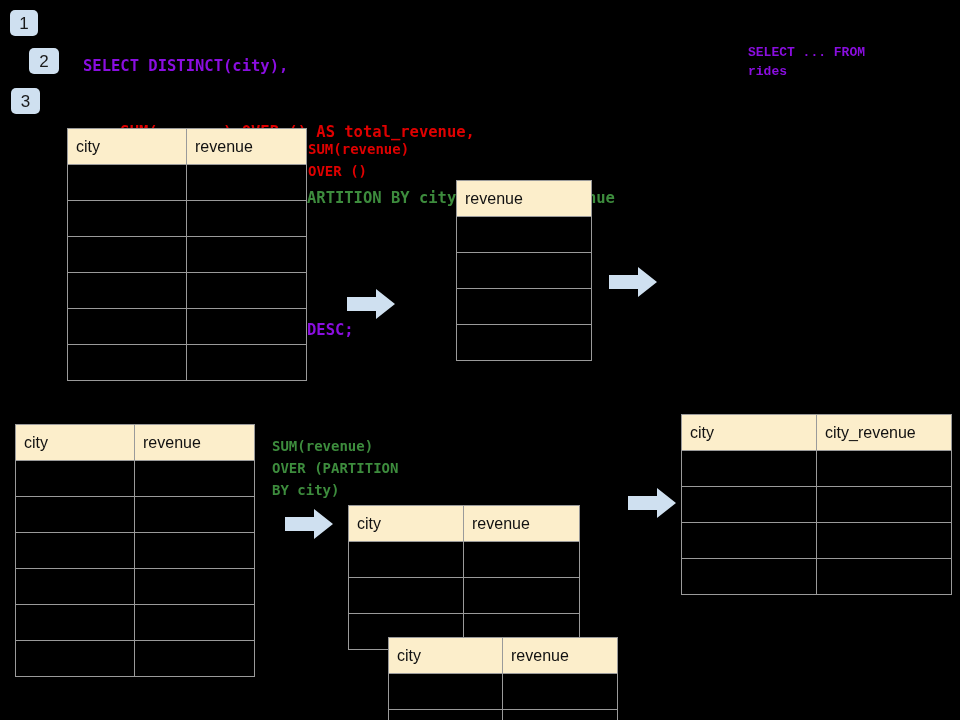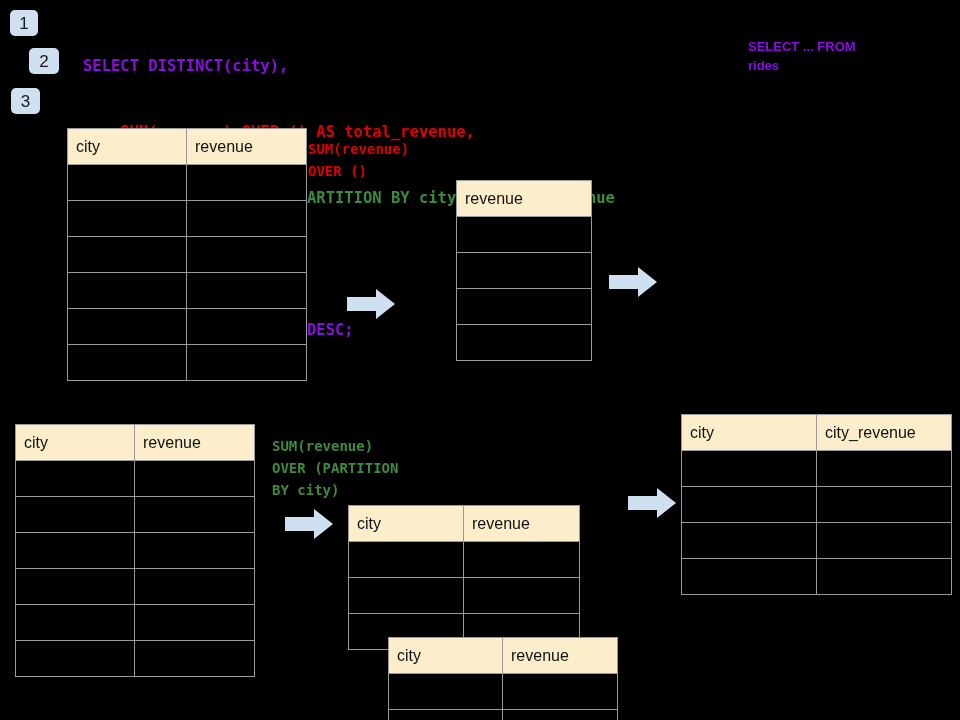--- a/index.html
+++ b/index.html
@@ -43,25 +43,26 @@
     font-weight: bold;
   }
   .code-line { white-space: pre; }
   .c-violet { color: #8a0ee0; }
   .c-red    { color: #e00000; }
   .c-green  { color: #3d8c3d; }
 
   
   .note-code {
     position: absolute;
-    font-family: Liberation Sans, sans-serif;
+    font-family: Liberation Mono, monospace;
     font-size: 13px;
     line-height: 19px;
     font-weight: bold;
     white-space: pre;
+    margin-top: 6px;
   }
 
   
   .annot {
     position: absolute;
     font-family: "DejaVu Sans Mono", monospace;
     font-size: 14px;
     line-height: 22px;
     white-space: pre;
     font-weight: bold;

